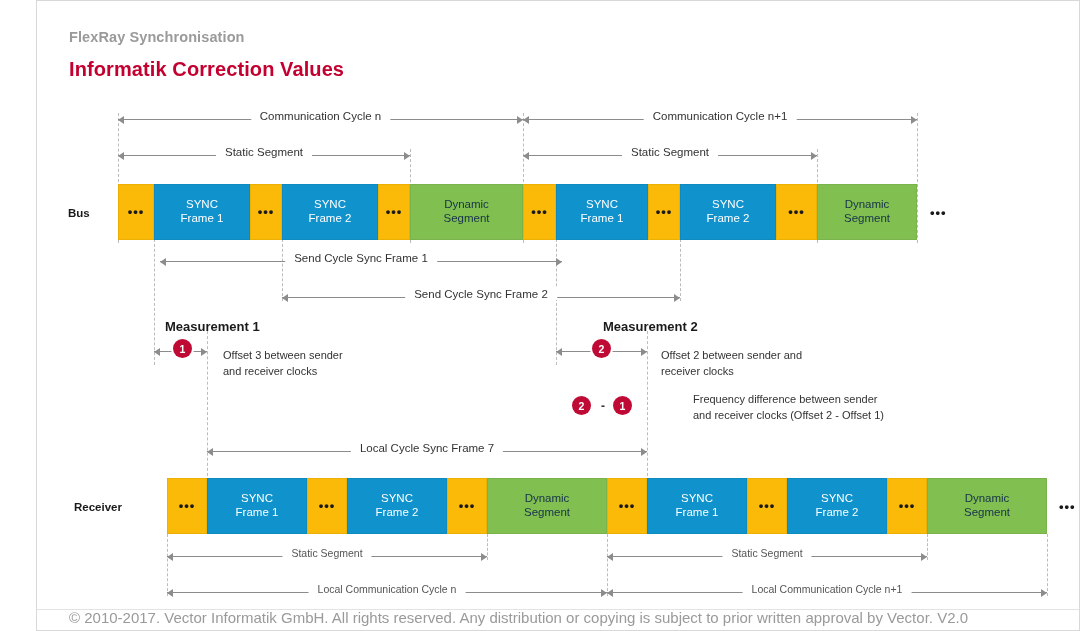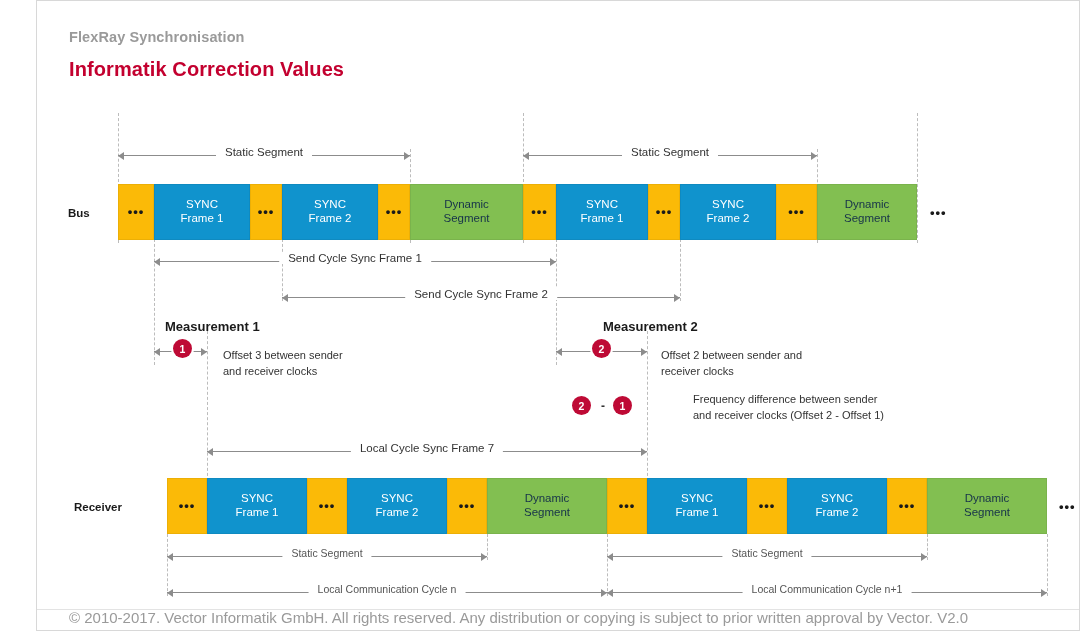--- a/index.html
+++ b/index.html
@@ -114,21 +114,33 @@
 
   <div class="vline" style="left:170px;top:330px;height:150px;"></div>
   <div class="vline" style="left:610px;top:330px;height:150px;"></div>
 
   <div class="vline" style="left:130px;top:533px;height:62px;"></div>
   <div class="vline" style="left:450px;top:533px;height:26px;"></div>
   <div class="vline" style="left:570px;top:533px;height:62px;"></div>
   <div class="vline" style="left:890px;top:533px;height:26px;"></div>
   <div class="vline" style="left:1010px;top:533px;height:62px;"></div>
 
-
+  <div class="measure" style="left:81px;top:112px;width:405px;">
+    <div class="bar"></div>
+      <div class="cap l"></div>
+      <div class="cap r"></div>
+    <div class="lab">Communication Cycle n</div>
+  </div>
+
+  <div class="measure" style="left:486px;top:112px;width:394px;">
+    <div class="bar"></div>
+      <div class="cap l"></div>
+      <div class="cap r"></div>
+    <div class="lab">Communication Cycle n+1</div>
+  </div>
 
   <div class="measure" style="left:81px;top:148px;width:292px;">
     <div class="bar"></div>
       <div class="cap l"></div>
       <div class="cap r"></div>
     <div class="lab">Static Segment</div>
   </div>
 
   <div class="measure" style="left:486px;top:148px;width:294px;">
     <div class="bar"></div>
@@ -178,21 +190,21 @@
     <div class="cell amber" style="width:41px;">
         <span class="dots">•••</span>
       </div>
     <div class="cell green" style="width:100px;">
         <span>Dynamic</span>
         <span>Segment</span>
       </div>
   </div>
   <div class="dots-out" style="left:893px;top:204px;">•••</div>
 
-  <div class="measure" style="left:117px;top:254px;width:402px;">
+  <div class="measure" style="left:123px;top:254px;width:402px;">
     <div class="bar"></div>
       <div class="cap l"></div>
       <div class="cap r"></div>
     <div class="lab">Send Cycle Sync Frame  1</div>
   </div>
 
   <div class="measure" style="left:245px;top:290px;width:398px;">
     <div class="bar"></div>
       <div class="cap l"></div>
       <div class="cap r"></div>

